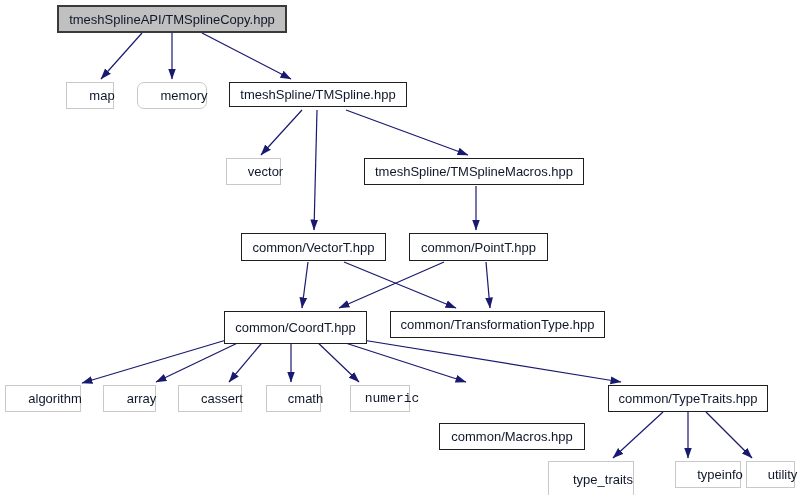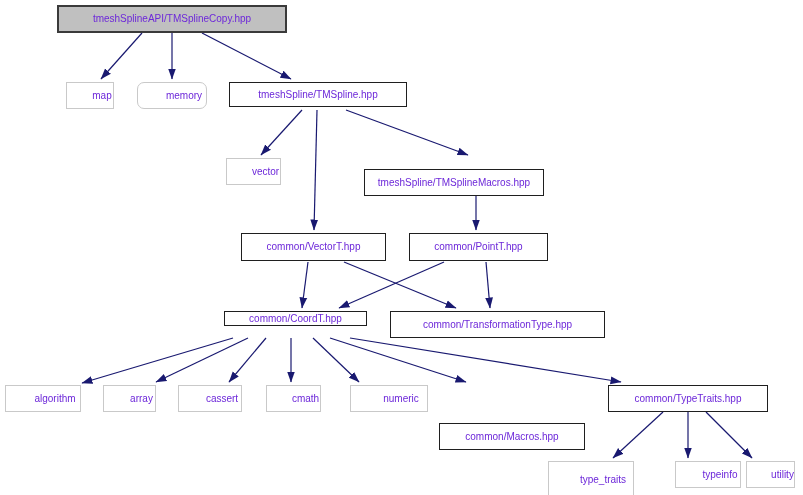--- a/index.html
+++ b/index.html
@@ -22,23 +22,23 @@
     width: 803px;
     height: 495px;
     pointer-events: none;
   }
   .node {
     position: absolute;
     box-sizing: border-box;
     display: flex;
     align-items: center;
     justify-content: center;
-    font-size: 10px;
+    font-size: 13px;
     line-height: 1;
-    color: #6d28d9;
+    color: #0f172a;
     background: #ffffff;
     white-space: nowrap;
     cursor: default;
     text-align: center;
   }
   .node.system {
     border: 1px solid #c9c9c9;
     padding-left: 24px;
   }
   .node.project {
@@ -81,28 +81,28 @@
       <line x1="663" y1="412" x2="613" y2="458" stroke="#191970" stroke-width="1.2" marker-end="url(#arrowhead)"></line>
       <line x1="688" y1="412" x2="688" y2="458" stroke="#191970" stroke-width="1.2" marker-end="url(#arrowhead)"></line>
       <line x1="706" y1="412" x2="752" y2="458" stroke="#191970" stroke-width="1.2" marker-end="url(#arrowhead)"></line>
     </svg>
 
 <div class="node root" style="left: 57px; top: 5px; width: 230px; height: 28px;">tmeshSplineAPI/TMSplineCopy.hpp</div>
     <div class="node system" style="left: 66px; top: 82px; width: 48px; height: 27px;">map</div>
     <div class="node system" style="left: 137px; top: 82px; width: 70px; height: 27px; border-radius: 7px;">memory</div>
     <div class="node project" style="left: 229px; top: 82px; width: 178px; height: 25px;">tmeshSpline/TMSpline.hpp</div>
     <div class="node system" style="left: 226px; top: 158px; width: 55px; height: 27px;">vector</div>
-    <div class="node project" style="left: 364px; top: 169px; width: 180px; height: 27px;">tmeshSpline/TMSplineMacros.hpp</div>
+    <div class="node project" style="left: 364px; top: 158px; width: 220px; height: 27px;">tmeshSpline/TMSplineMacros.hpp</div>
     <div class="node project" style="left: 241px; top: 233px; width: 145px; height: 28px;">common/VectorT.hpp</div>
     <div class="node project" style="left: 409px; top: 233px; width: 139px; height: 28px;">common/PointT.hpp</div>
-    <div class="node project" style="left: 224px; top: 311px; width: 143px; height: 15px;">common/CoordT.hpp</div>
+    <div class="node project" style="left: 224px; top: 311px; width: 143px; height: 33px;">common/CoordT.hpp</div>
     <div class="node project" style="left: 390px; top: 311px; width: 215px; height: 27px;">common/TransformationType.hpp</div>
     <div class="node system" style="left: 5px; top: 385px; width: 76px; height: 27px;">algorithm</div>
     <div class="node system" style="left: 103px; top: 385px; width: 53px; height: 27px;">array</div>
     <div class="node system" style="left: 178px; top: 385px; width: 64px; height: 27px;">cassert</div>
     <div class="node system" style="left: 266px; top: 385px; width: 55px; height: 27px;">cmath</div>
-    <div class="node system" style="left: 350px; top: 385px; width: 78px; height: 27px;">numeric</div>
+    <div class="node system" style="left: 350px; top: 385px; width: 60px; height: 27px; font-family: Liberation Mono, monospace;">numeric</div>
     <div class="node project" style="left: 439px; top: 385px; width: 146px; height: 27px; margin-top: 38px;">common/Macros.hpp</div>
     <div class="node project" style="left: 608px; top: 385px; width: 160px; height: 27px;">common/TypeTraits.hpp</div>
     <div class="node system" style="left: 548px; top: 461px; width: 86px; height: 37px;">type_traits</div>
     <div class="node system" style="left: 655px; top: 461px; width: 66px; height: 27px; margin-left: 20px;">typeinfo</div>
     <div class="node system" style="left: 746px; top: 461px; width: 49px; height: 27px;">utility</div>
   </div>
 
 </body></html>

